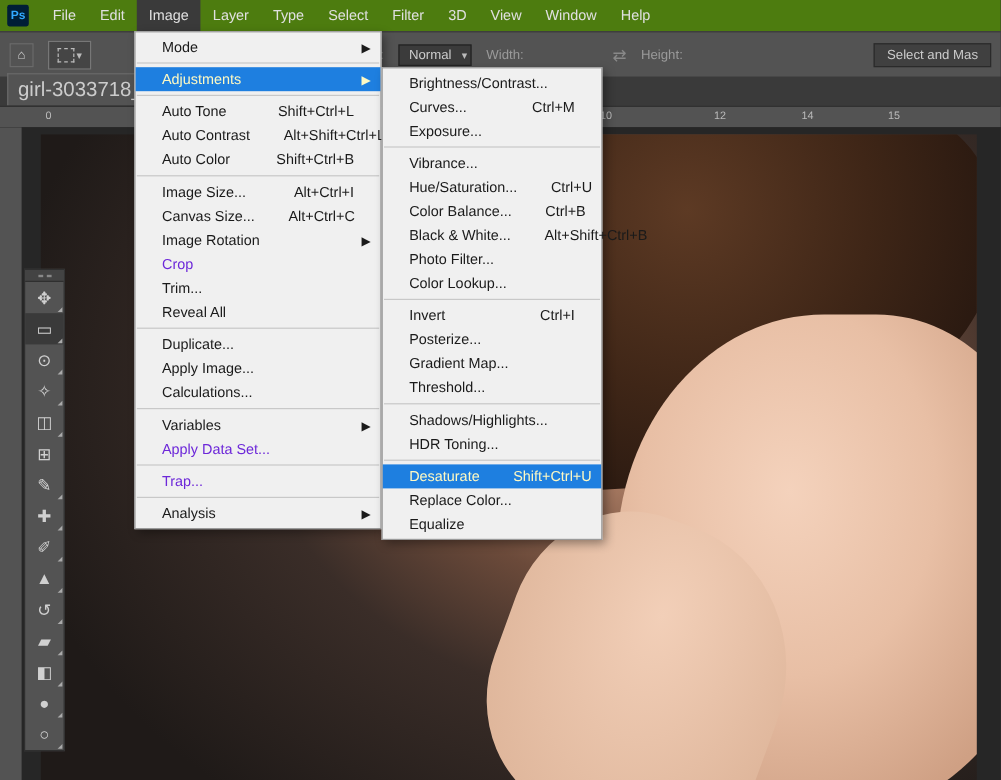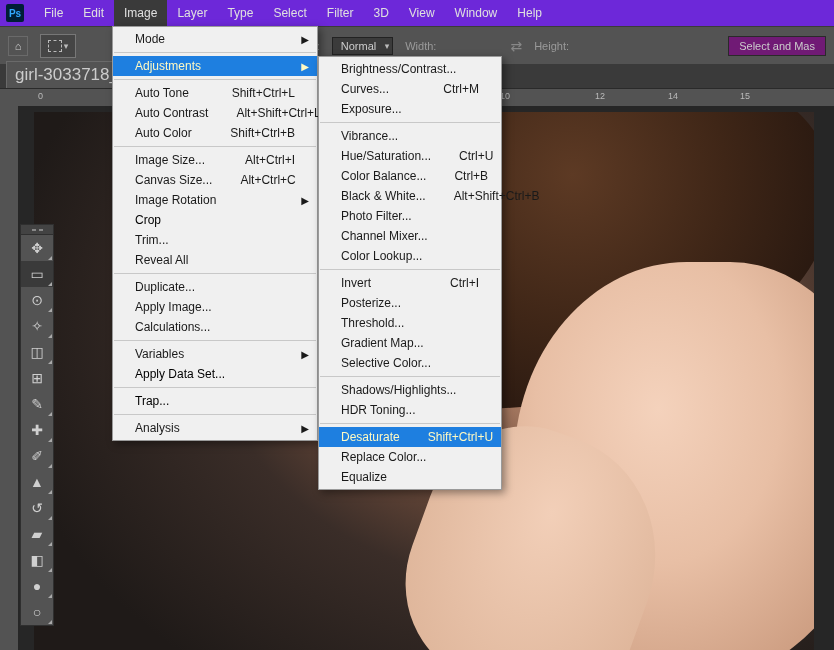--- a/index.html
+++ b/index.html
@@ -1,35 +1,35 @@
 <!DOCTYPE html>
 <html><head>
 <meta charset="utf-8">
 <style>
 * { margin: 0; padding: 0; box-sizing: border-box; font-family: "Segoe UI", Tahoma, sans-serif; }
 body { width: 834px; height: 650px; background: #323232; overflow: hidden; position: relative; }
 
 
-.menubar { height: 26px; background: #6d28d9; display: flex; align-items: center; padding-left: 6px; font-size: 12px; color: #e0e0e0; }
+.menubar { height: 26px; background: #4d7c0f; display: flex; align-items: center; padding-left: 6px; font-size: 12px; color: #e0e0e0; }
 .ps-icon { width:18px; height:18px; background:#001e36; border-radius:2px; display:flex; align-items:center; justify-content:center; color:#31a8ff; font-weight:bold; font-size:10px; margin-right:10px;}
 .menubar .mitem { padding: 0 10px; height:26px; line-height:26px; cursor:default;}
 .menubar .mitem.active { background:#3a3a3a;}
 
 
 .optbar { height:38px; background:#535353; border-top:1px solid #3b3b3b; display:flex; align-items:center; padding:0 8px; font-size:11px; color:#b8b8b8; gap:12px;}
 .home-btn { width:20px;height:20px;border:1px solid #6a6a6a;display:flex;align-items:center;justify-content:center;color:#ccc;}
 .marq { width:36px;height:24px;border:1px solid #777;background:#454545;display:flex;align-items:center;justify-content:center;}
 .marq-inner{width:14px;height:12px;border:1px dashed #bbb;}
 .chev { font-size:9px;margin-left:2px;color:#bbb;}
 .checkbox { width:11px;height:11px;border:1px solid #777;margin-right:4px;display:inline-block;}
 .optlabel{color:#9a9a9a;}
 .stylebox { background:#3b3b3b;border:1px solid #222;padding:2px 16px 2px 8px;color:#ccc;position:relative;}
 .stylebox .chev{position:absolute;right:3px;top:3px;}
 .swapico{color:#888;font-size:14px;}
-.selmask-btn { margin-left:auto;background:#701a75;border:1px solid #2a2a2a;padding:3px 10px;color:#ccc;font-size:11px;}
+.selmask-btn { margin-left:auto;background:#404040;border:1px solid #2a2a2a;padding:3px 10px;color:#ccc;font-size:11px;}
 
 
 .tabbar { height:24px; background:#3a3a3a; display:flex; align-items:flex-end; padding-left:6px;}
 .tab { background:#535353; padding:3px 10px 3px 8px; font-size:17px; color:#ccc; border-top:1px solid #6a6a6a; border-left:1px solid #6a6a6a; border-right:1px solid #2a2a2a;}
 
 
 .ruler-h { height:18px; background:#535353; border-top:1px solid #2a2a2a; position:relative; overflow:hidden;}
 .ruler-h .tick { position:absolute; top:2px; font-size:9px; color:#bbb;}
 .ruler-h .tick::after{content:"";position:absolute;bottom:-14px;left:0;width:1px;height:6px;background:#888;}
 
@@ -44,23 +44,23 @@
 
 .tools { position:absolute; left:20px; top:224px; width:34px; background:#535353; border:1px solid #2f2f2f; display:flex; flex-direction:column;}
 .tools-head { height:10px; background:#434343; border-bottom:1px solid #2f2f2f; display:flex; justify-content:center; gap:3px; align-items:center;}
 .tools-head span{width:4px;height:2px;background:#888;}
 .tool { height:26px; display:flex; align-items:center; justify-content:center; color:#d0d0d0; font-size:14px; position:relative; cursor:default;}
 .tool.sel { background:#3a3a3a;}
 .tool .tri { position:absolute; right:1px; bottom:1px; width:0;height:0;border-left:4px solid transparent;border-bottom:4px solid #aaa;}
 
 
 .menu { position:absolute; background:#f0f0f0; border:1px solid #9a9a9a; box-shadow:3px 3px 8px rgba(0,0,0,.4); font-size:12px; color:#1a1a1a; padding:2px 0;}
-.menu .row { display:flex; justify-content:space-between; align-items:center; padding:3px 22px 3px 22px; white-space:nowrap; cursor:default;}
+.menu .row { display:flex; justify-content:space-between; align-items:flex-end; padding:3px 22px 3px 22px; white-space:nowrap; cursor:default;}
 .menu .row.hl { background:#1e7fe0; color:#fef9c3;}
-.menu .row.disabled { color:#000000;}
+.menu .row.disabled { color:#6d28d9;}
 .menu .row .sc { margin-left:28px; color:inherit;}
 .menu .row .arr { position:absolute; right:8px; font-size:10px;}
 .menu .sep { height:1px; background:#c8c8c8; margin:3px 1px;}
 .menu1 { top:26px; left:112px; width:206px;}
 .menu1 .row{position:relative;}
 .menu2 { top:56px; left:318px; width:184px;}
 </style>
 </head>
 <body>
 
@@ -245,41 +245,35 @@
       <span class="sc">Ctrl+B</span>
     </div>
     <div class="row">
       <span>Black &amp; White...</span>
       <span class="sc">Alt+Shift+Ctrl+B</span>
     </div>
     <div class="row">
       <span>Photo Filter...</span>
     </div>
     <div class="row">
-      <span>Channel Mixer...</span>
-    </div>
-    <div class="row">
       <span>Color Lookup...</span>
     </div>
     <div class="sep"></div>
     <div class="row">
       <span>Invert</span>
       <span class="sc">Ctrl+I</span>
     </div>
     <div class="row">
       <span>Posterize...</span>
     </div>
     <div class="row">
+      <span>Gradient Map...</span>
+    </div>
+    <div class="row">
       <span>Threshold...</span>
-    </div>
-    <div class="row">
-      <span>Gradient Map...</span>
-    </div>
-    <div class="row">
-      <span>Selective Color...</span>
     </div>
     <div class="sep"></div>
     <div class="row">
       <span>Shadows/Highlights...</span>
     </div>
     <div class="row">
       <span>HDR Toning...</span>
     </div>
     <div class="sep"></div>
     <div class="row hl">

